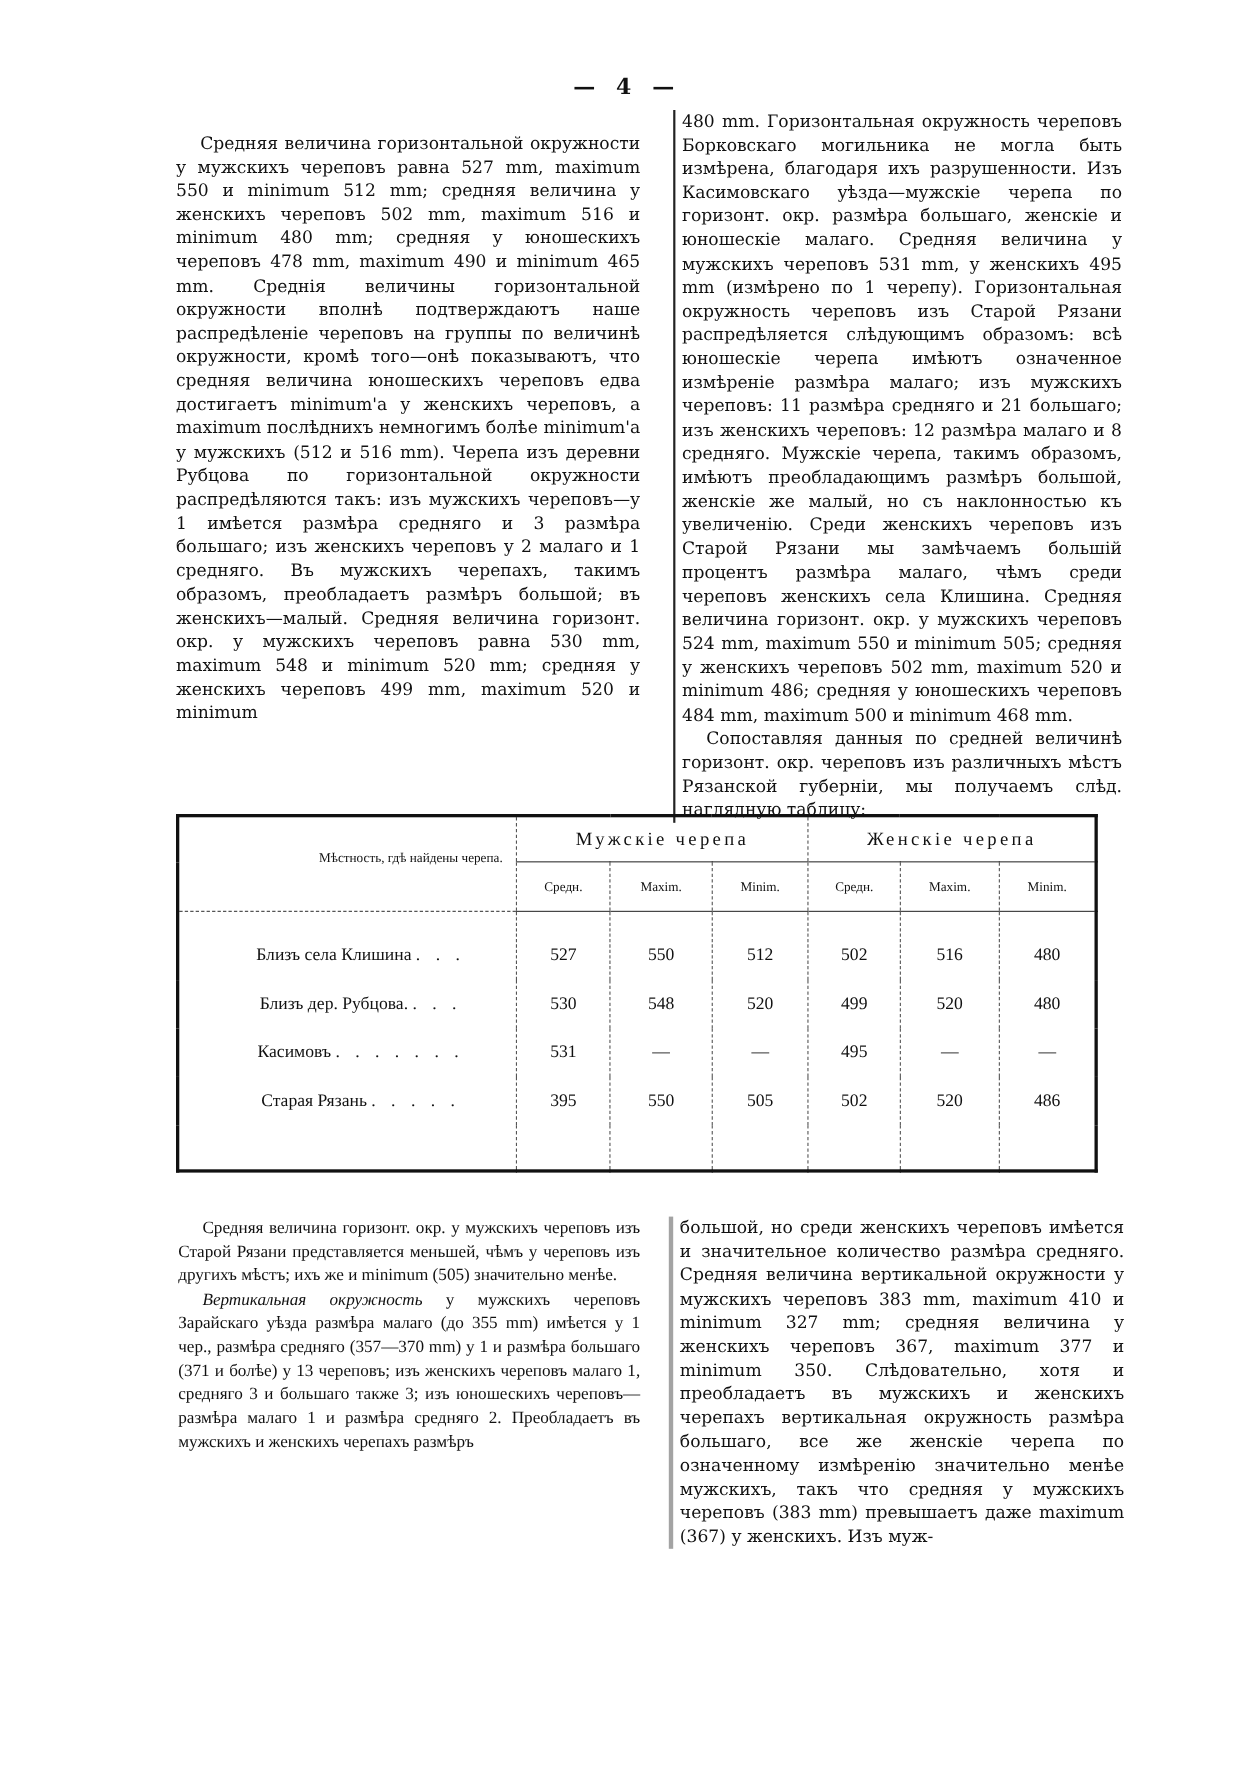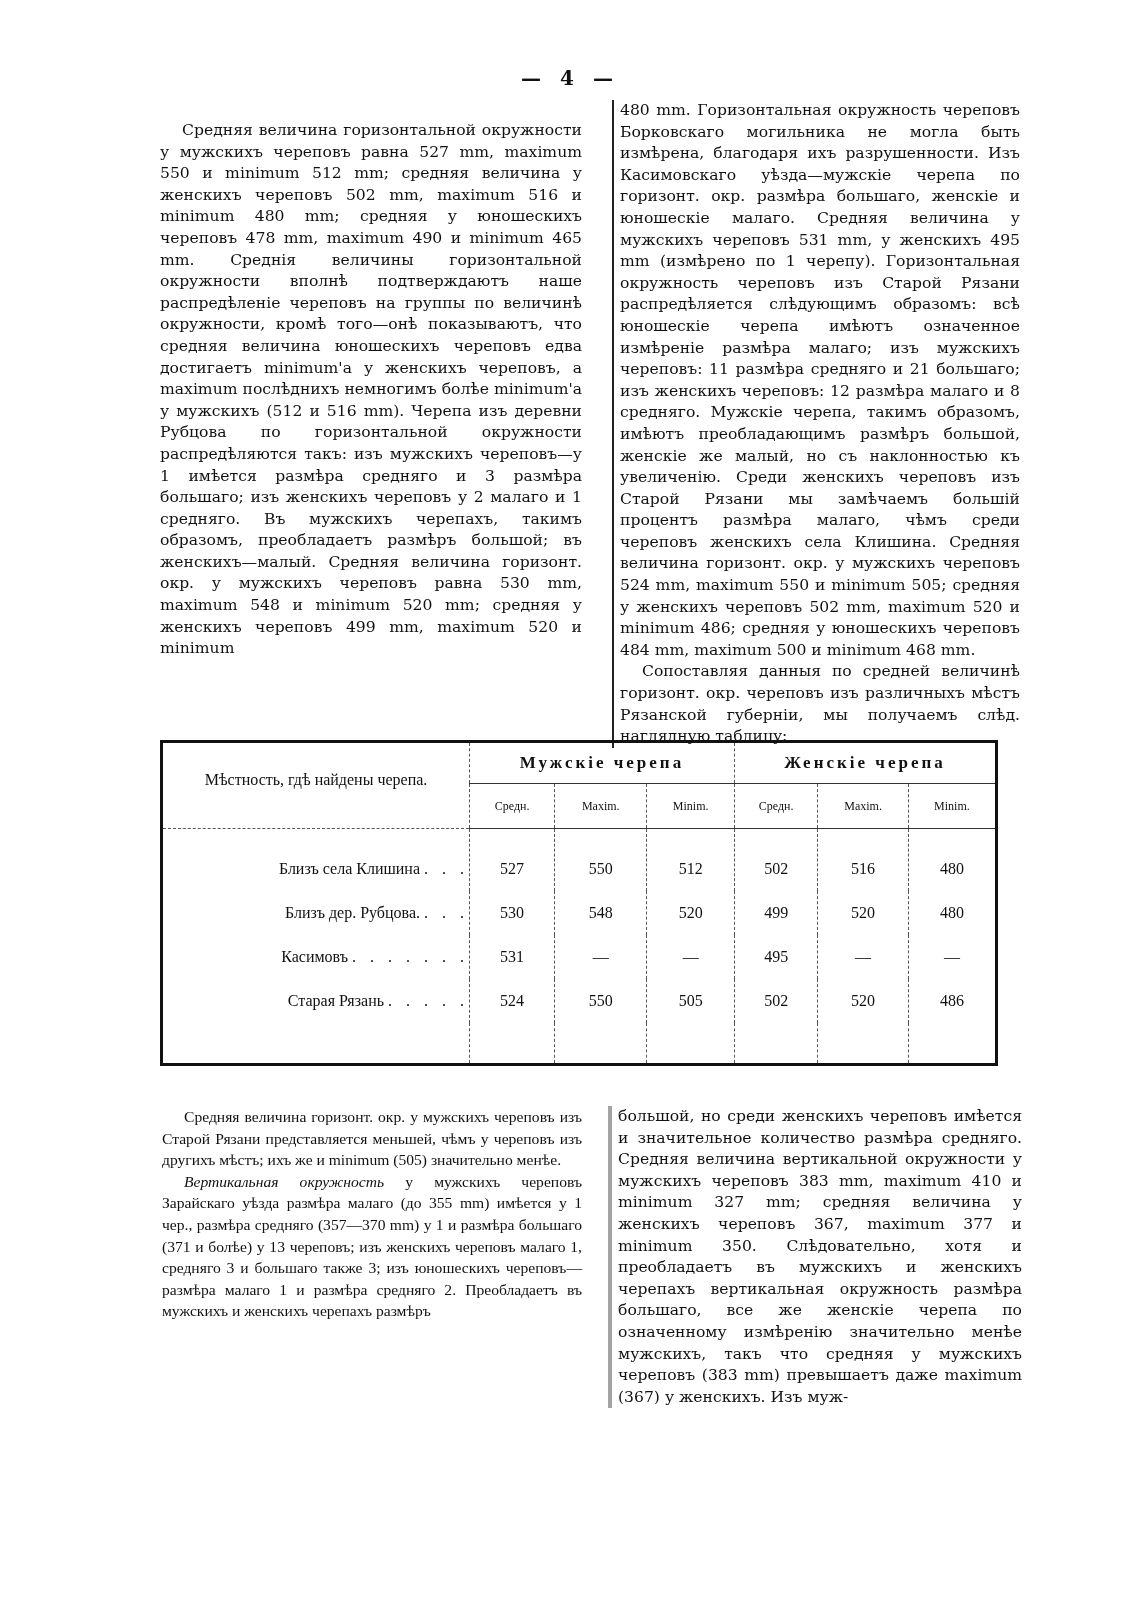--- a/index.html
+++ b/index.html
@@ -12,24 +12,24 @@
   .col p.ind { text-indent:22px; }
   .col-left-top { left:160px; top:120px; width:422px; }
   .col-right-top { left:612px; top:100px; width:400px; border-left:2px solid #222; padding-left:6px; }
   .col-left-bot { left:162px; top:1106px; width:420px;font-family:Liberation Serif, serif; }
   .col-right-bot { left:608px; top:1106px; width:404px; border-left:4px solid #a3a3a3; padding-left:6px; }
   .italic { font-style:italic; }
   table.data { position:absolute; left:160px; top:740px; width:838px; border-collapse:collapse;
                border-top:3px solid #111; border-bottom:3px solid #111; border-left:3px solid #111; border-right:3px solid #111;
                font-family:"Liberation Serif","DejaVu Serif",serif; font-size:16px; }
   table.data th, table.data td { border-left:1px dashed #555; padding:0; text-align:center; font-weight:normal; }
-  table.data th.loc-h { width:282px; text-align:center; padding:16px 12px 0 12px; vertical-align:top; font-size:16px; line-height:42px; border-left:none; border-bottom:1px dashed #555; }
-  table.data th.group { height:40px; font-weight:bold; letter-spacing:3px; font-size:17px; border-bottom:1px solid #333; }
+  table.data th.loc-h { width:282px; text-align:right; padding:16px 12px 0 12px; vertical-align:top; font-size:12px; line-height:42px; border-left:none; border-bottom:1px dashed #555; }
+  table.data th.group { height:40px; font-weight:normal; letter-spacing:3px; font-size:17px; border-bottom:1px solid #333; }
   table.data th.sub { height:44px; border-bottom:1px solid #333; font-size:12px; }
-  table.data td.loc { text-align:right; padding-left:24px; border-left:none; height:44px; }
+  table.data td.loc { text-align:center; padding-left:24px; border-left:none; height:44px; }
   table.data tr.first td { padding-top:18px; }
   table.data tr.spacer td { height:40px; }
   .dots { letter-spacing:5px; }
 </style>
 </head>
 <body>
 
 <div class="page-num">— 4 —</div>
 
 <div class="col col-left-top">
@@ -80,21 +80,21 @@
       <td class="loc"><span>Касимовъ</span> <span class="dots">. . . . . . .</span></td>
       <td>531</td>
       <td>—</td>
       <td>—</td>
       <td>495</td>
       <td>—</td>
       <td>—</td>
     </tr>
     <tr>
       <td class="loc"><span>Старая Рязань</span> <span class="dots">. . . . .</span></td>
-      <td>524</td>
+      <td>395</td>
       <td>550</td>
       <td>505</td>
       <td>502</td>
       <td>520</td>
       <td>486</td>
     </tr>
     <tr class="spacer">
       <td class="loc"></td>
         <td></td>
         <td></td>

